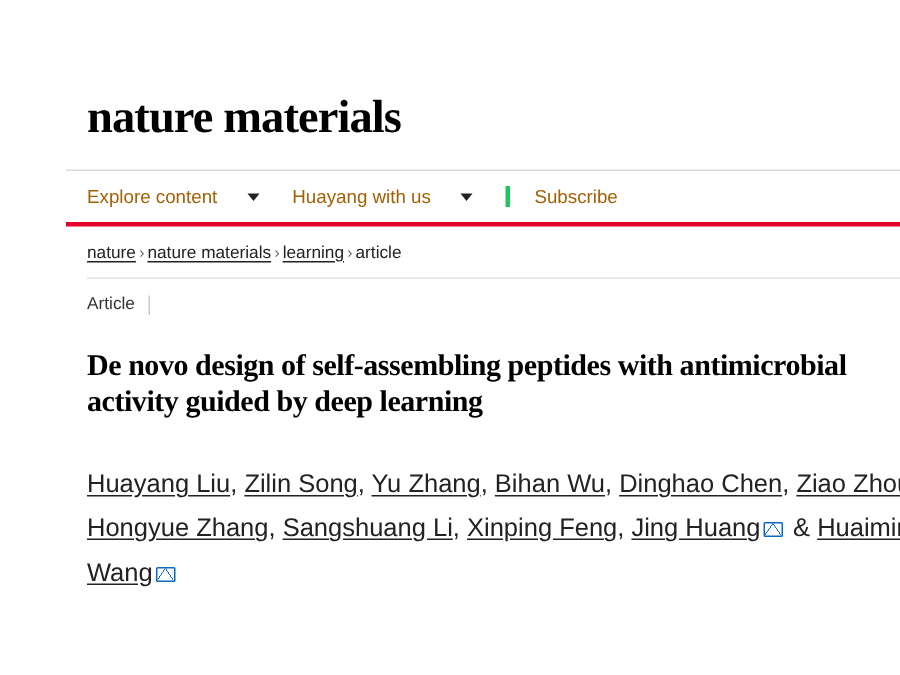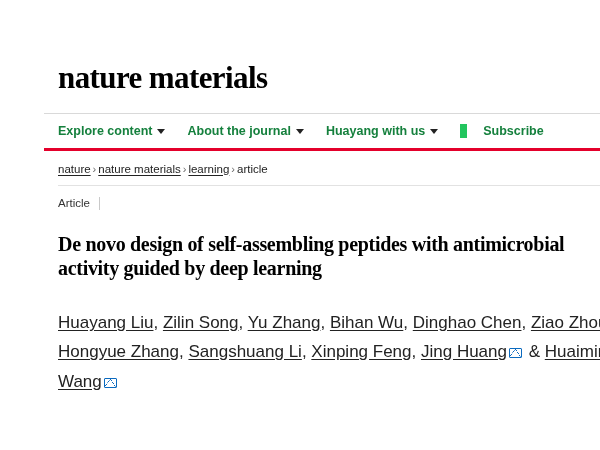--- a/index.html
+++ b/index.html
@@ -46,29 +46,29 @@
     border-top: 1px solid #d9d9d9;
     padding: 0 14px;
     display: flex;
     align-items: center;
     height: 34px;
     font-size: 12.5px;
   }
   .nav-item {
     display: flex;
     align-items: center;
-    gap: 5px;
-    color: #15803d;
-    font-weight: bold;
+    gap: 20px;
+    color: #a16207;
+    font-weight: normal;
     padding-right: 22px;
     white-space: nowrap;
     cursor: pointer;
   }
   .nav-item.with-rule {
-    border-left: 7px solid #22c55e;
+    border-left: 3px solid #22c55e;
     padding-left: 16px;
   }
   .caret {
     display: inline-block;
     width: 0; height: 0;
     border-left: 4px solid transparent;
     border-right: 4px solid transparent;
     border-top: 5px solid #222222;
     position: relative;
     top: 1px;
@@ -174,24 +174,20 @@
   <div class="masthead">
     <div class="brand">nature materials</div>
   </div>
 
   <div class="navbar">
     <div class="nav-item">
       <span>Explore content</span>
       <span class="caret"></span>
     </div>
     <div class="nav-item">
-      <span>About the journal</span>
-      <span class="caret"></span>
-    </div>
-    <div class="nav-item">
       <span>Huayang with us</span>
       <span class="caret"></span>
     </div>
     <div class="nav-item with-rule">
       <span>Subscribe</span>
     </div>
   </div>
 
   <div class="accent-rule"></div>
 

